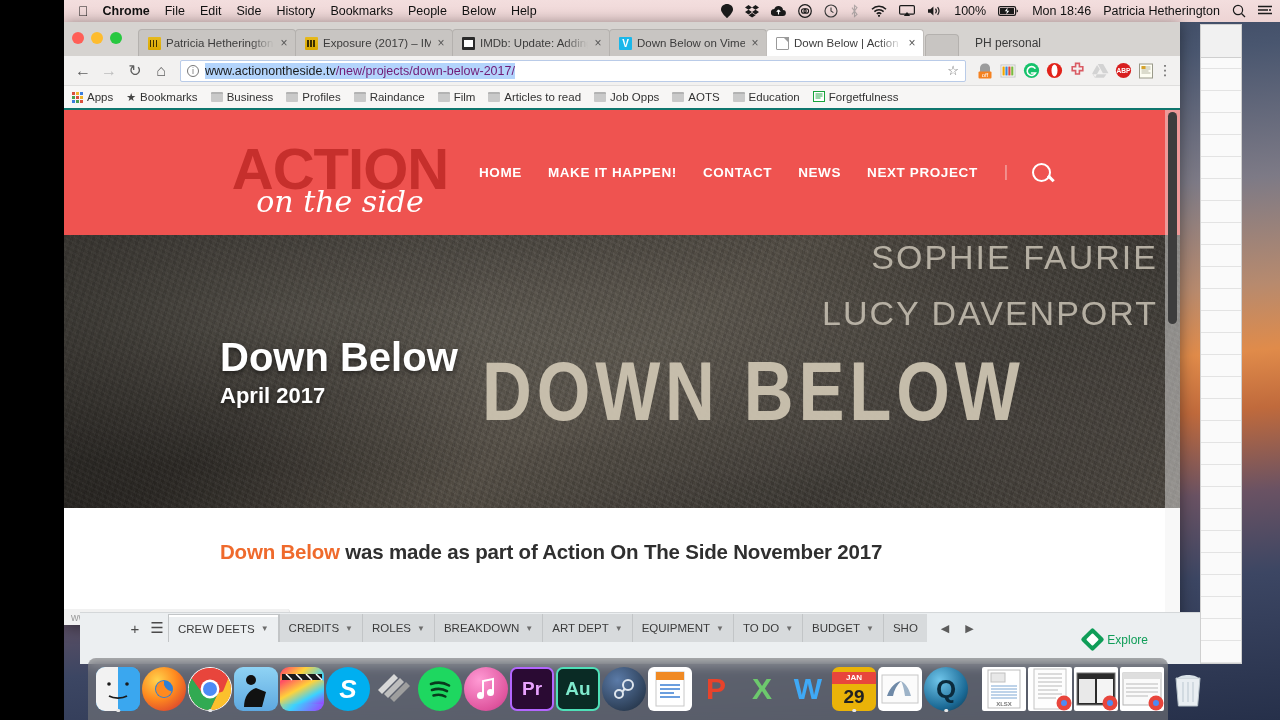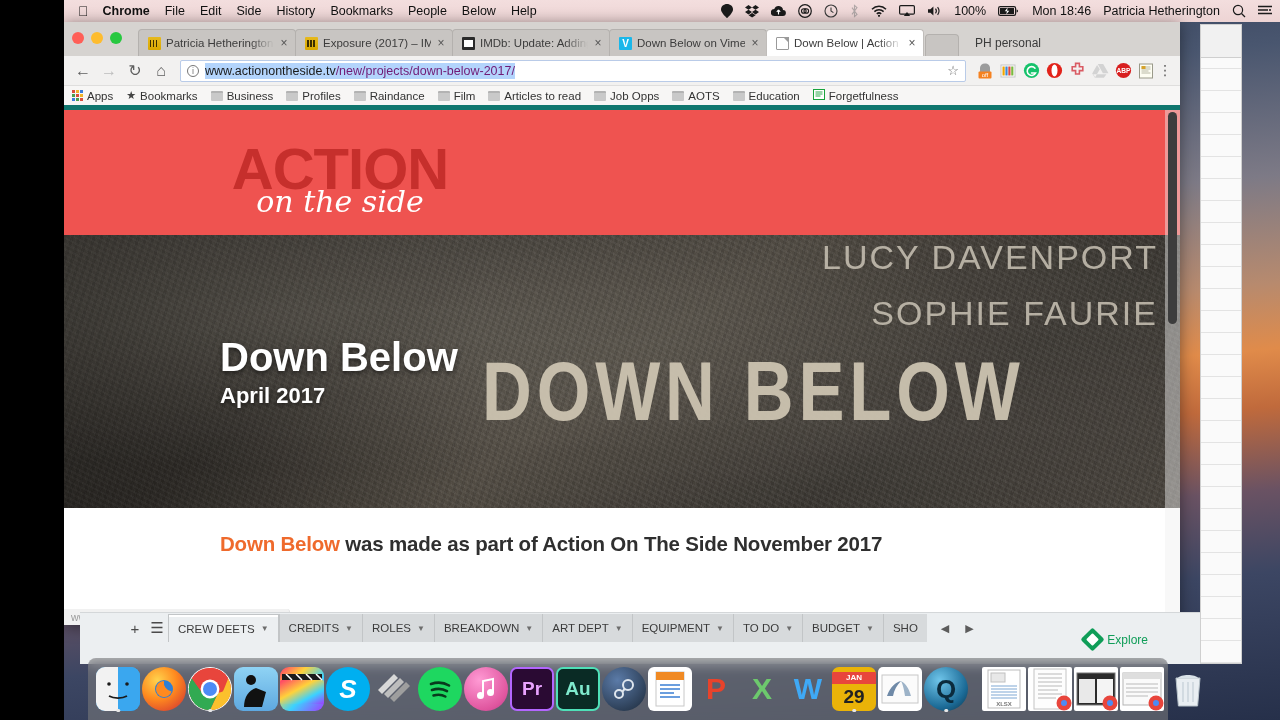--- a/index.html
+++ b/index.html
@@ -94,21 +94,21 @@
             font-size: 9px; line-height: 10px; text-align: center; color: #777; margin-right: 6px; flex:0 0 12px;}
   .url-sel { background: #b3d4fc; padding: 1px 0; }
   .url-host { color: #1a1a1a; }
   .url-path { color: #701a75; }
   .star { margin-left: auto; color: #6a6a6a; font-size: 13px; }
   .ext { width: 20px; height: 18px; margin-left: 3px; display: flex; align-items: center; justify-content: center; }
   .kebab { width: 18px; text-align: center; color: #5a5a5a; font-size: 14px; letter-spacing: 0; line-height: 5px;}
 
   .bookmarks {
     height: 24px; background: #f7f6f5; display: flex; align-items: center;
-    padding: 0 8px; font-size: 11.5px; color: #333; border-bottom: 5px solid #0f766e;
+    padding: 0 8px; font-size: 11.5px; color: #333; border-bottom: 2px solid #0f766e;
   }
   .bm { display: flex; align-items: center; gap: 4px; margin-right: 13px; white-space: nowrap; }
   .bm .fo { width: 12px; height: 10px; background: #c9c9c9; border-radius: 1px 1px 1px 1px; display:block;
             border-top: 2px solid #b3b3b3; }
   .apps-grid { width: 11px; height: 11px; display: grid; grid-template-columns: repeat(3,1fr);
                grid-gap: 1px; }
   .apps-grid i { display:block; width:3px; height:3px; }
 
   
   .viewport { position: relative; height: 515px; background: #fff; overflow: hidden; }
@@ -157,21 +157,21 @@
     transform: scaleX(.82); transform-origin: left top; opacity: .93; white-space: nowrap;
   }
   .hero-overlay { position: absolute; left: 0; top: 0; width: 420px; height: 100%;
                   background: linear-gradient(90deg, rgba(0,0,0,.35), transparent); }
   .hero-txt { position: absolute; left: 156px; top: 100px; }
   .hero-txt .t1 { color: #fff; font-weight: bold; font-size: 40px; line-height: 44px;
                   text-shadow: 0 2px 5px rgba(0,0,0,.55); }
   .hero-txt .t2 { color: #fff; font-weight: bold; font-size: 22px; margin-top: 4px;
                   text-shadow: 0 2px 5px rgba(0,0,0,.55); }
 
-  .below { background: #fff; padding: 24px 0 0 156px; }
+  .below { background: #fff; padding: 32px 0 0 156px; }
   .below h2 { font-size: 20.5px; color: #2f2f2f; font-weight: bold; letter-spacing: -.2px; }
   .below h2 .hl { color: #ef6a2c; }
   .below .sub { margin-top: 15px; font-size: 11.5px; color: #4b4b4b; font-weight: bold; }
 
   .statusbar {
     position: absolute; left: 0; bottom: 0; height: 16px; background: #f1f1f1;
     border-top-right-radius: 3px; padding: 0 7px; display: flex; align-items: center;
     font-size: 10.5px; color: #9a9a9a; border-right: 1px solid #e2e2e2;
   }
 
@@ -491,26 +491,35 @@
       </span>
     </div>
 
     <div class="viewport">
 
       <div class="site-header">
         <div class="logo">
           <div class="action">ACTION</div>
           <div class="ots">on the side</div>
         </div>
+        <div class="nav">
+          <a href="#">HOME</a>
+          <a href="#">MAKE IT HAPPEN!</a>
+          <a href="#">CONTACT</a>
+          <a href="#">NEWS</a>
+          <a href="#">NEXT PROJECT</a>
+          <span class="divider">|</span>
+          <span class="srch"></span>
+        </div>
       </div>
 
       <div class="hero">
         <div class="cast">
+          <div>SOPHIE FAURIE</div>
           <div>LUCY DAVENPORT</div>
-          <div>SOPHIE FAURIE</div>
         </div>
         <div class="bigtitle">DOWN BELOW</div>
         <div class="hero-overlay"></div>
         <div class="hero-txt">
           <div class="t1">Down Below</div>
           <div class="t2">April 2017</div>
         </div>
       </div>
 
       <div class="below">

